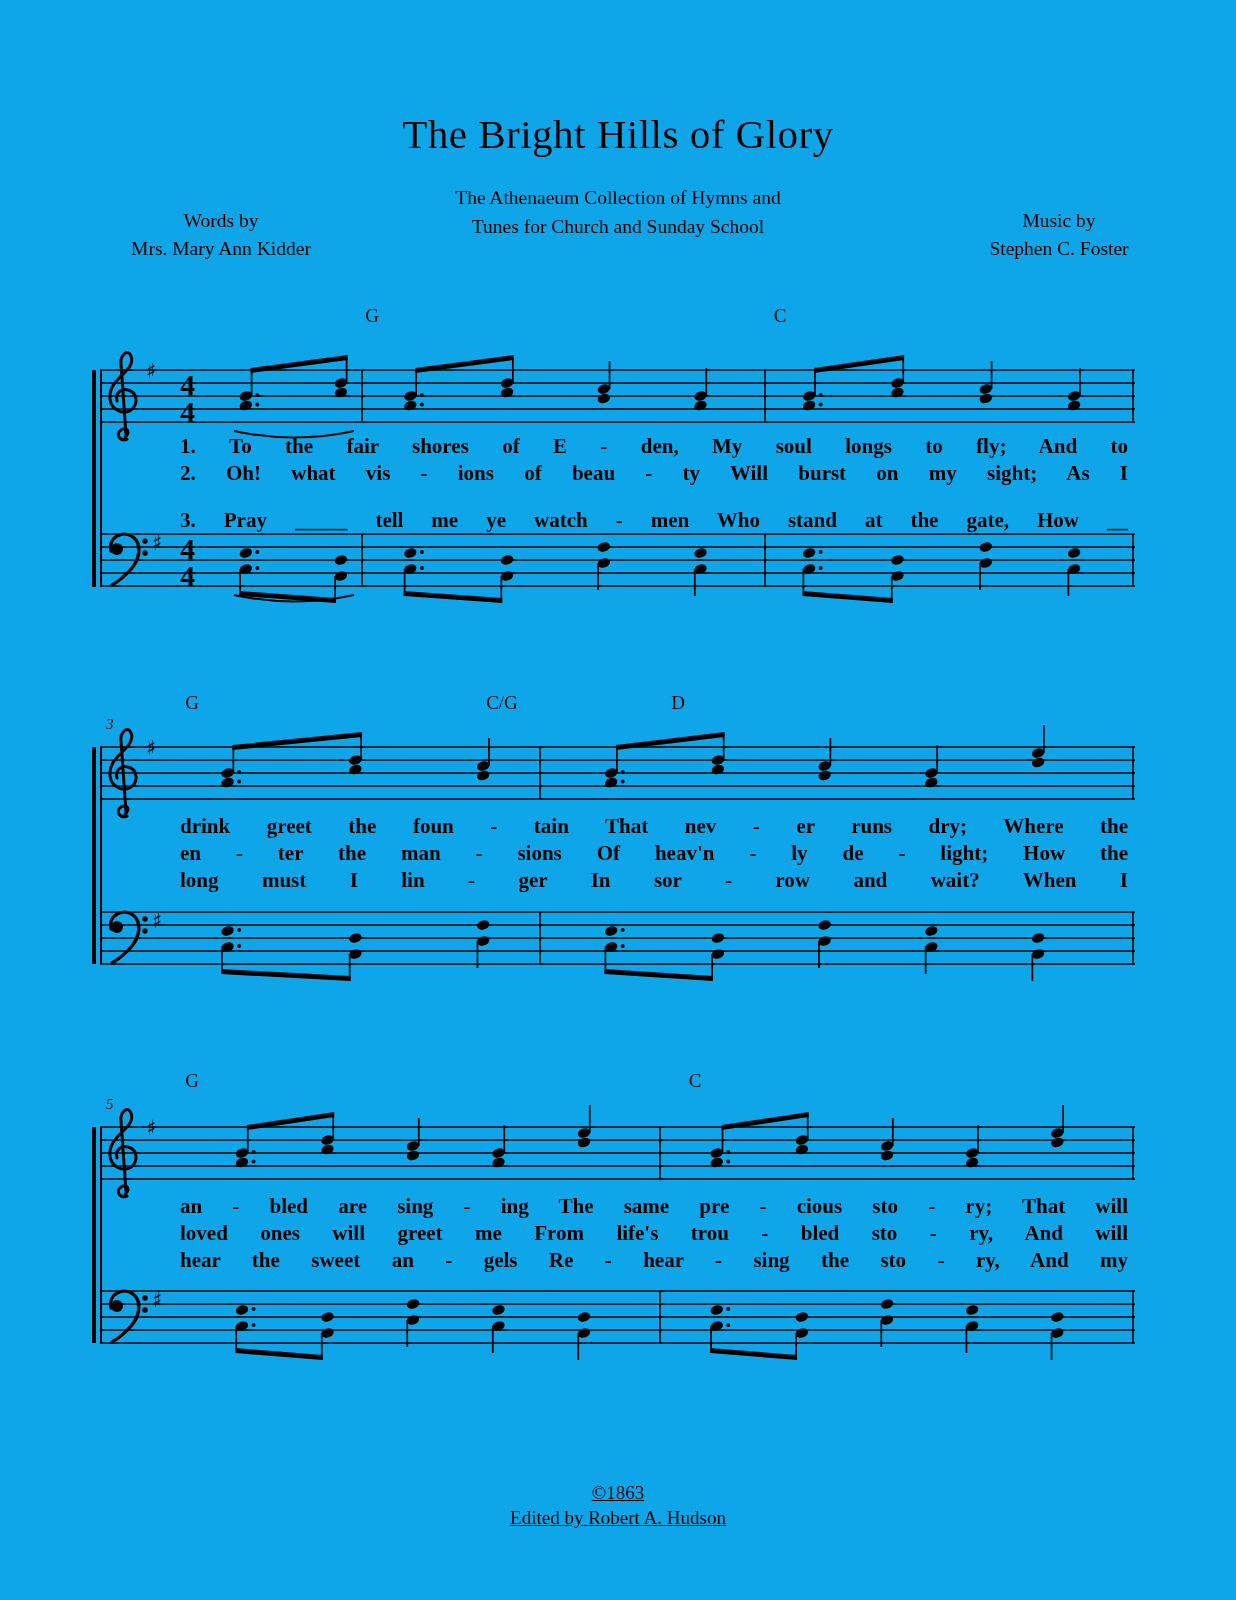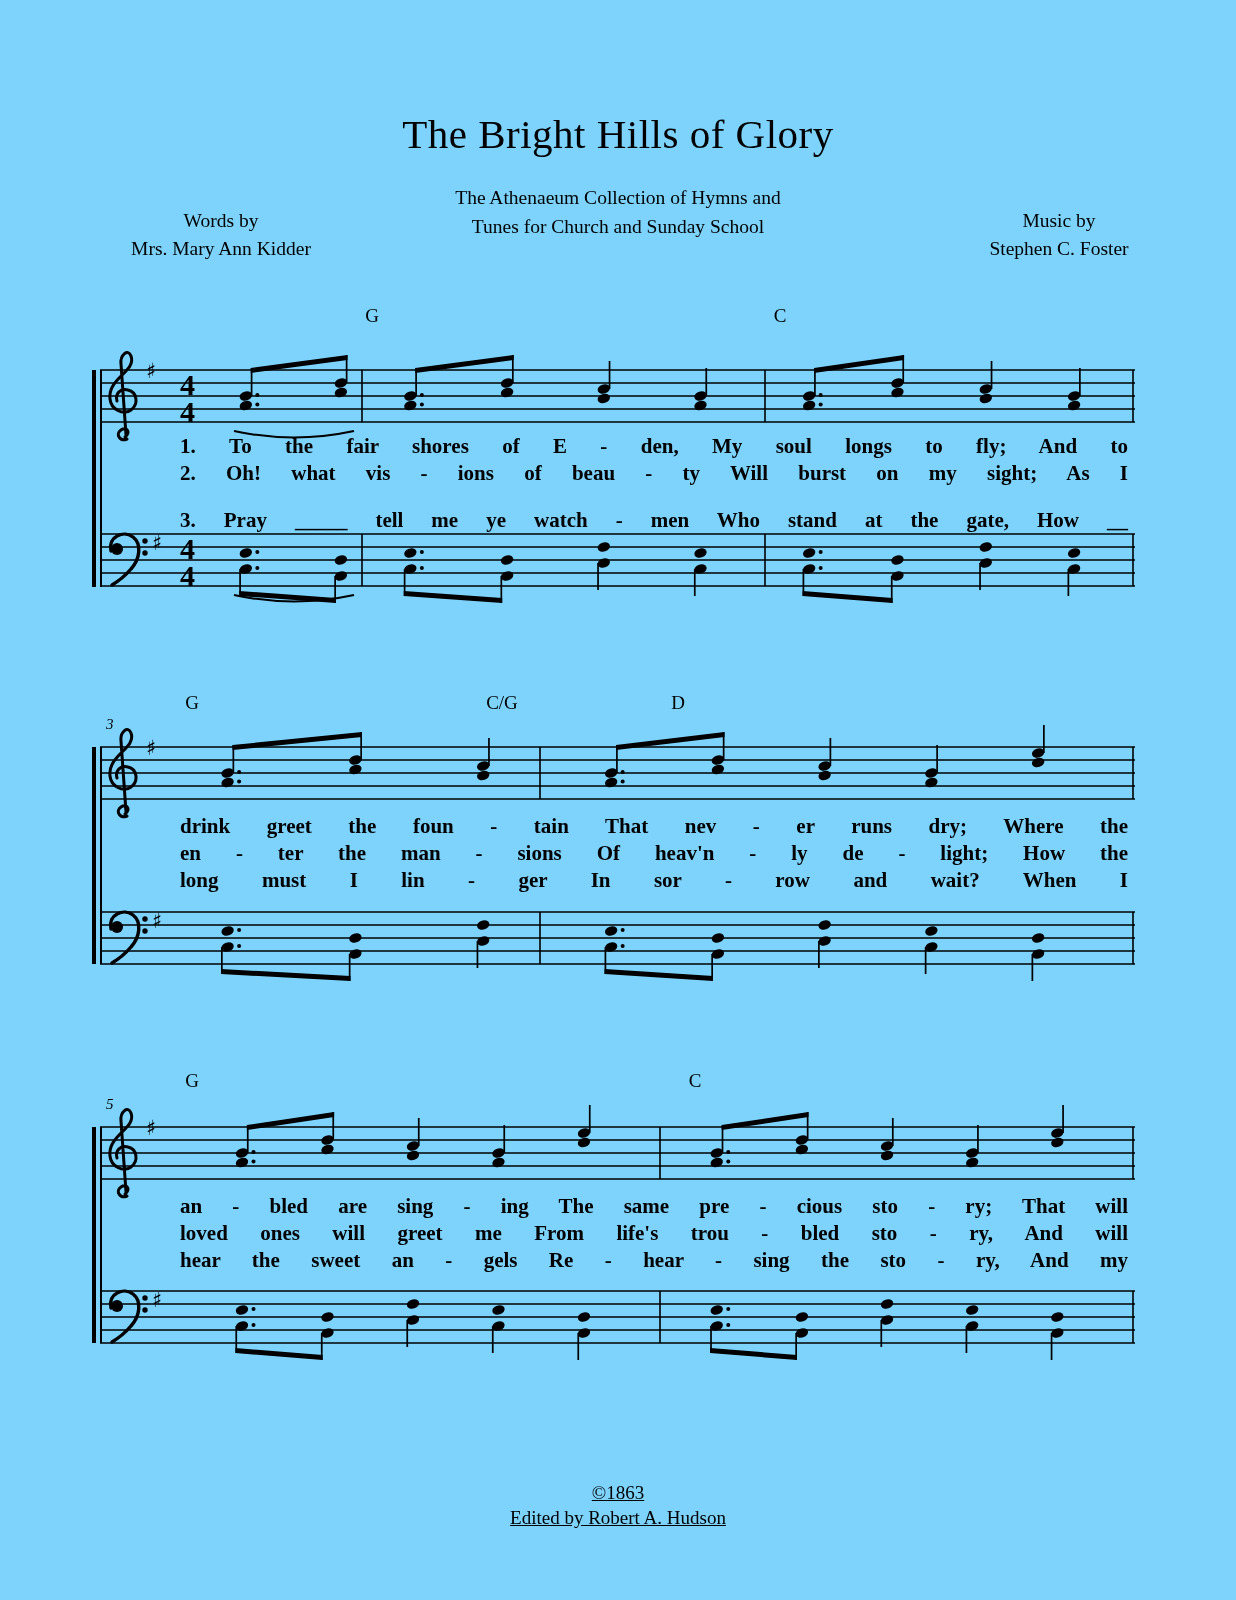--- a/index.html
+++ b/index.html
@@ -1,16 +1,16 @@
 <!DOCTYPE html>
 <html><head>
 <meta charset="utf-8">
 <style>
   html,body{margin:0;padding:0;background:#e8e8e8;}
-  .page{position:relative;width:1236px;height:1600px;background:#7dd3fc;color:#000;
+  .page{position:relative;width:1236px;height:1600px;background:#0ea5e9;color:#000;
         font-family:"Liberation Serif",serif;margin:0 auto;overflow:hidden;}
   .title{position:absolute;top:110px;left:0;right:0;text-align:center;font-size:41px;letter-spacing:.5px;}
   .subtitle{position:absolute;top:183px;left:0;right:0;text-align:center;font-size:19.5px;line-height:29px;}
   .credit{position:absolute;text-align:center;font-size:19.5px;line-height:28px;font-family:Liberation Serif, serif;}
   .credit.left{left:88px;width:266px;top:207px;}
   .credit.right{left:926px;width:266px;top:207px;}
   .chord{position:absolute;font-size:19px;transform:translateX(-50%);}
   .mnum{position:absolute;font-size:15px;font-style:italic;}
   .staff{position:absolute;left:100px;width:1035px;height:112px;}
   .sysbar{position:absolute;left:92px;width:4px;background:#000;}

